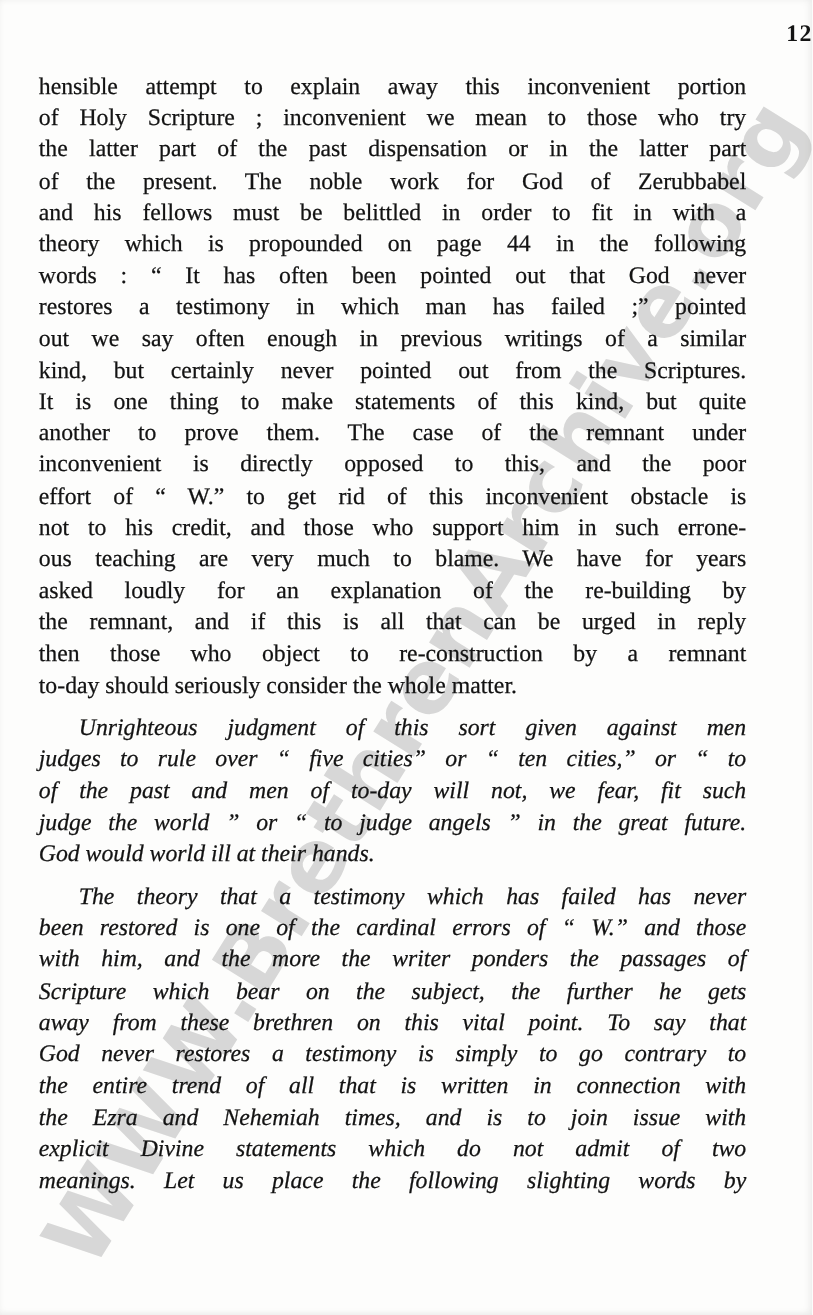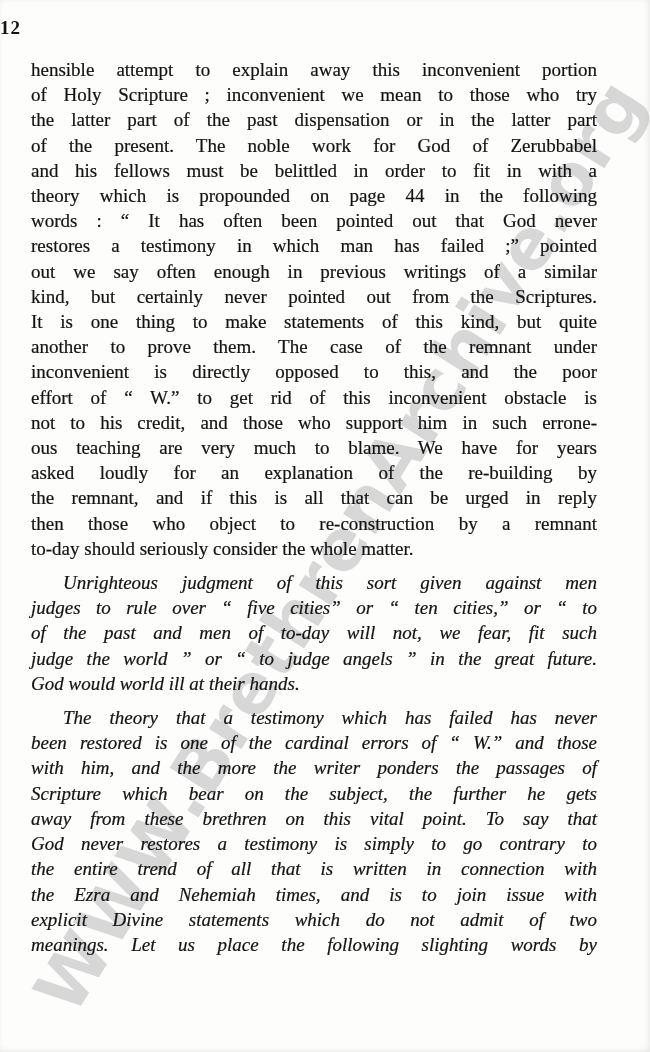--- a/index.html
+++ b/index.html
@@ -39,21 +39,21 @@
     white-space: nowrap;
     color: rgba(128, 128, 128, 0.30);
     z-index: 1;
     user-select: none;
   }
   .page-number {
     position: absolute;
     top: 17px;
     left: 0;
     width: 100%;
-    text-align: left;
+    text-align: right;
     font-size: 19px;
     font-weight: bold;
     letter-spacing: 1px;
     z-index: 2;
   }
   .text-block {
     position: absolute;
     left: 31px;
     top: 57px;
     width: 566px;

